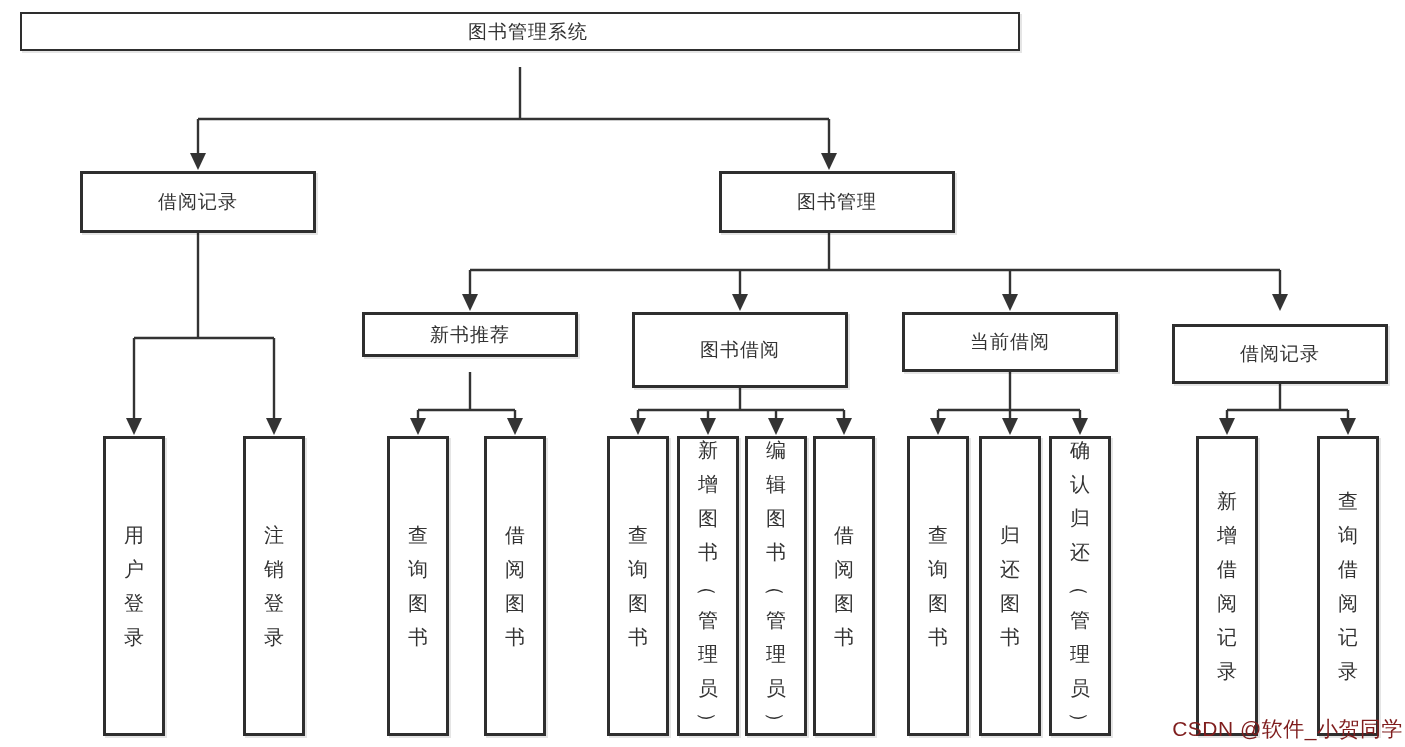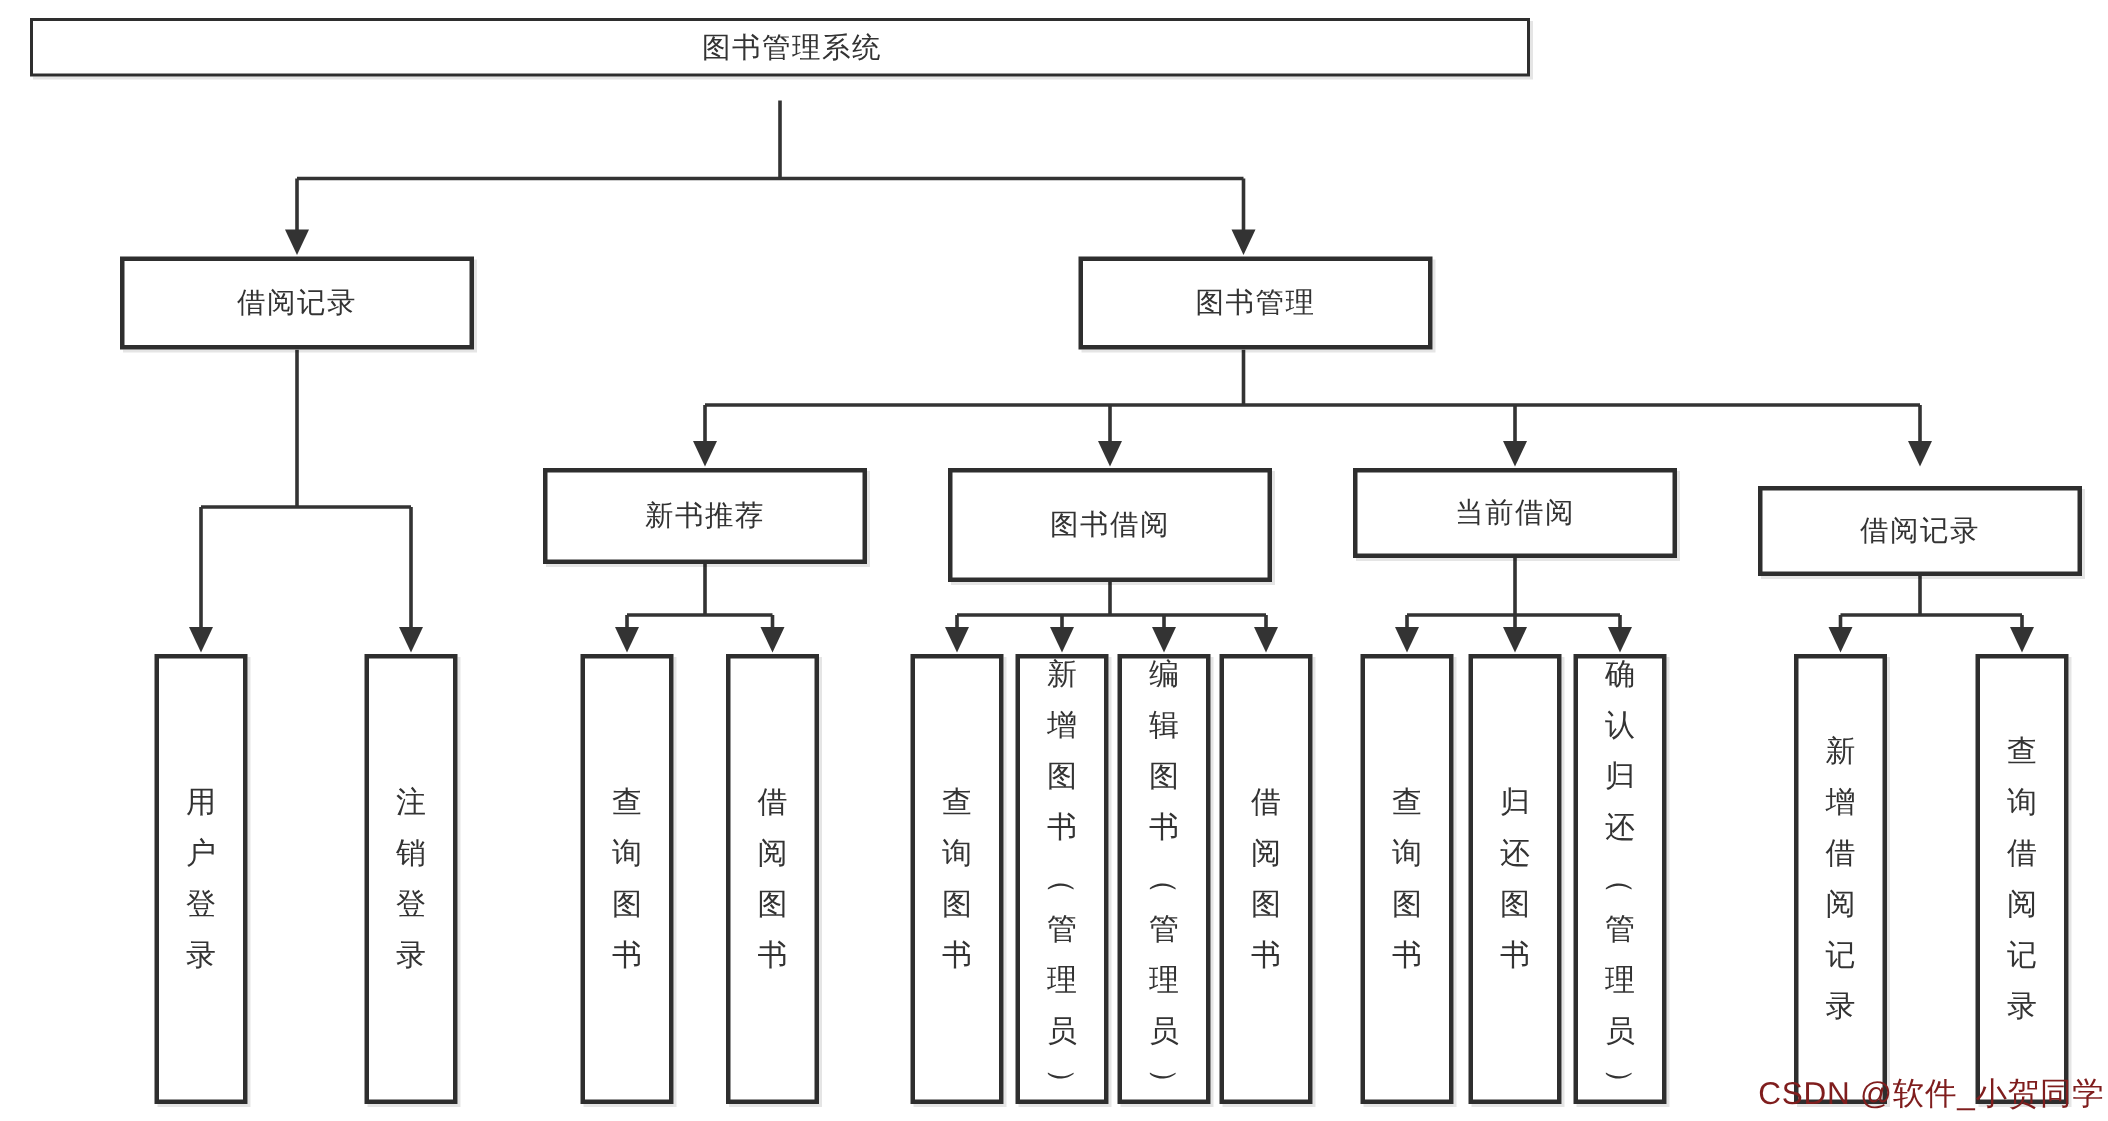--- a/index.html
+++ b/index.html
@@ -125,21 +125,21 @@
       <polygon points="930,418 946,418 938,435" fill="#333333"></polygon>
       <polygon points="1002,418 1018,418 1010,435" fill="#333333"></polygon>
       <polygon points="1072,418 1088,418 1080,435" fill="#333333"></polygon>
       <polygon points="1219,418 1235,418 1227,435" fill="#333333"></polygon>
       <polygon points="1340,418 1356,418 1348,435" fill="#333333"></polygon>
     </svg>
   <div class="node-layer">
       <div class="node" style="left: 20px; top: 12px; width: 1000px; height: 39px; border-width: 2px; padding-left: 16px;">图书管理系统</div>
       <div class="node" style="left: 80px; top: 171px; width: 236px; height: 62px; border-width: 3px;">借阅记录</div>
       <div class="node" style="left: 719px; top: 171px; width: 236px; height: 62px; border-width: 3px;">图书管理</div>
-      <div class="node" style="left: 362px; top: 312px; width: 216px; height: 64px; border-width: 3px;">新书推荐</div>
+      <div class="node" style="left: 362px; top: 312px; width: 216px; height: 45px; border-width: 3px;">新书推荐</div>
       <div class="node" style="left: 632px; top: 312px; width: 216px; height: 76px; border-width: 3px; text-align: center;">图书借阅</div>
       <div class="node" style="left: 902px; top: 312px; width: 216px; height: 60px; border-width: 3px;">当前借阅</div>
       <div class="node" style="left: 1172px; top: 324px; width: 216px; height: 60px; border-width: 3px;">借阅记录</div>
       <div class="node vert" style="left: 103px; top: 436px; width: 62px; height: 300px; border-width: 3px;">
         <span class="vchar">用</span>
         <span class="vchar">户</span>
         <span class="vchar">登</span>
         <span class="vchar">录</span>
       </div>
       <div class="node vert" style="left: 243px; top: 436px; width: 62px; height: 300px; border-width: 3px;">

